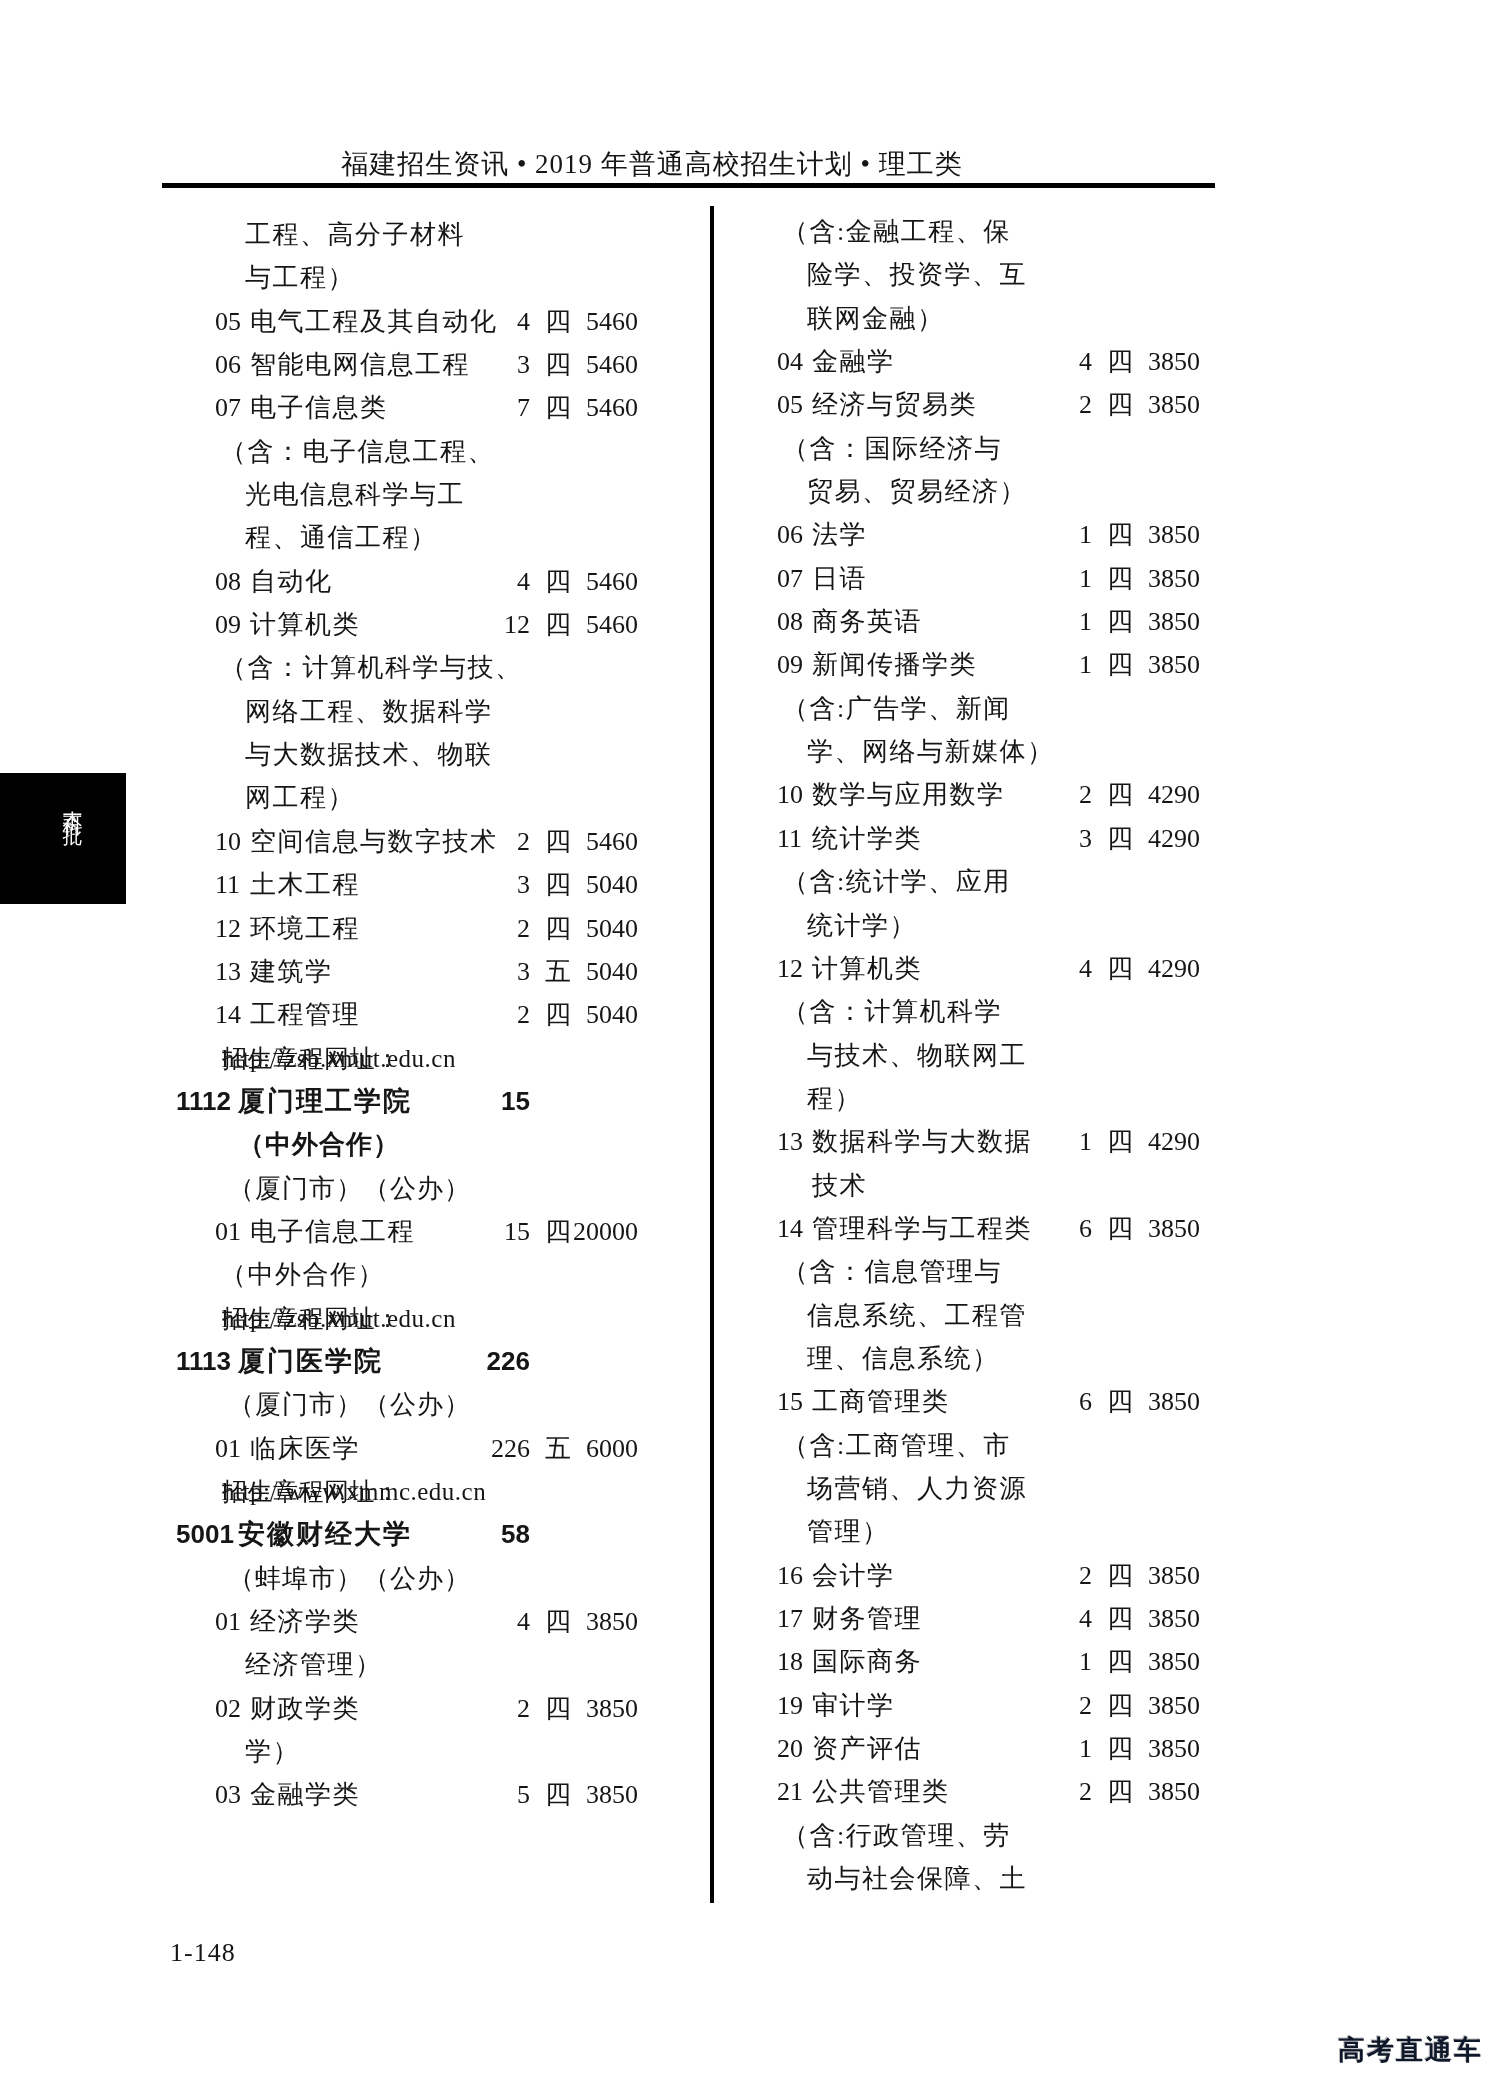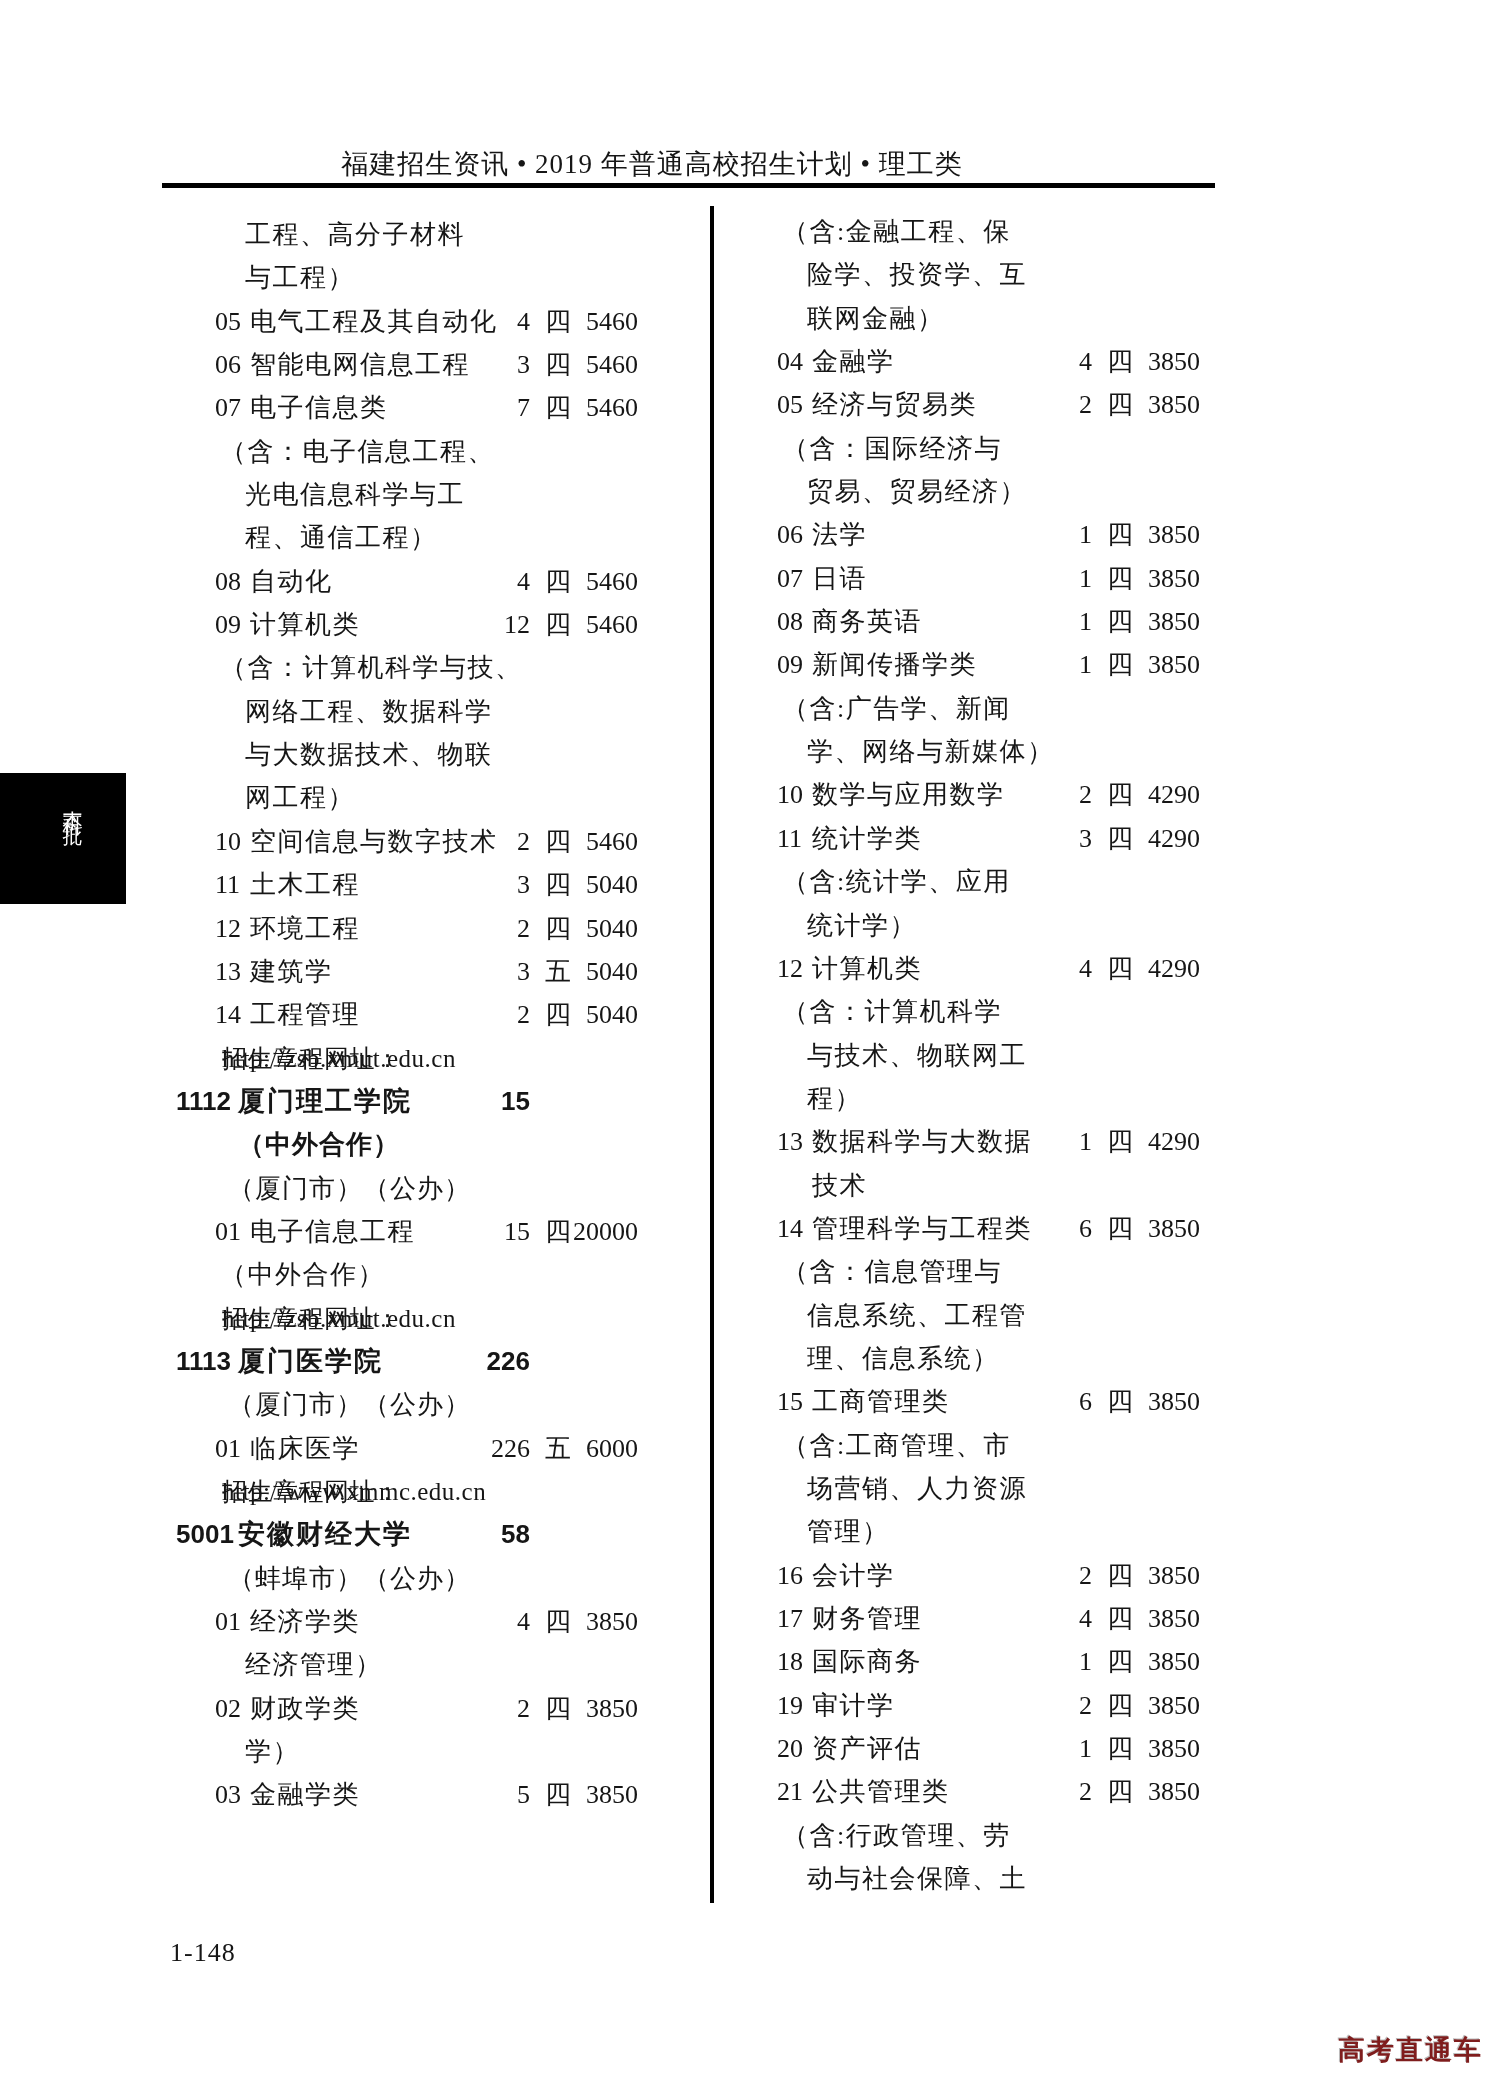--- a/index.html
+++ b/index.html
@@ -25,21 +25,21 @@
   .batch-label{
     position:absolute;left:60px;top:22px;writing-mode:vertical-rl;
     color:#ffffff;font-size:20px;letter-spacing:5px;
     font-family:"Liberation Sans","DejaVu Sans",sans-serif;
   }
 
   
   .page-number{position:absolute;left:170px;top:1938px;font-size:26px;letter-spacing:1px;}
   .watermark{
     position:absolute;left:1338px;top:2032px;font-size:27px;font-weight:bold;
-    color:#7f1d1d;letter-spacing:2px;
+    color:#0f172a;letter-spacing:2px;
     font-family:"Liberation Sans","DejaVu Sans",sans-serif;
     text-shadow:-1px -1px 0 #bdbdbd,1px 1px 0 #ffffff;
   }
 
   
   .col{position:absolute;width:485px;font-size:26px;}
   #col-left{left:160px;top:213px;}
   #col-right{left:722px;top:210px;}
 
   .row{position:relative;height:43.35px;line-height:43.4px;white-space:nowrap;}

